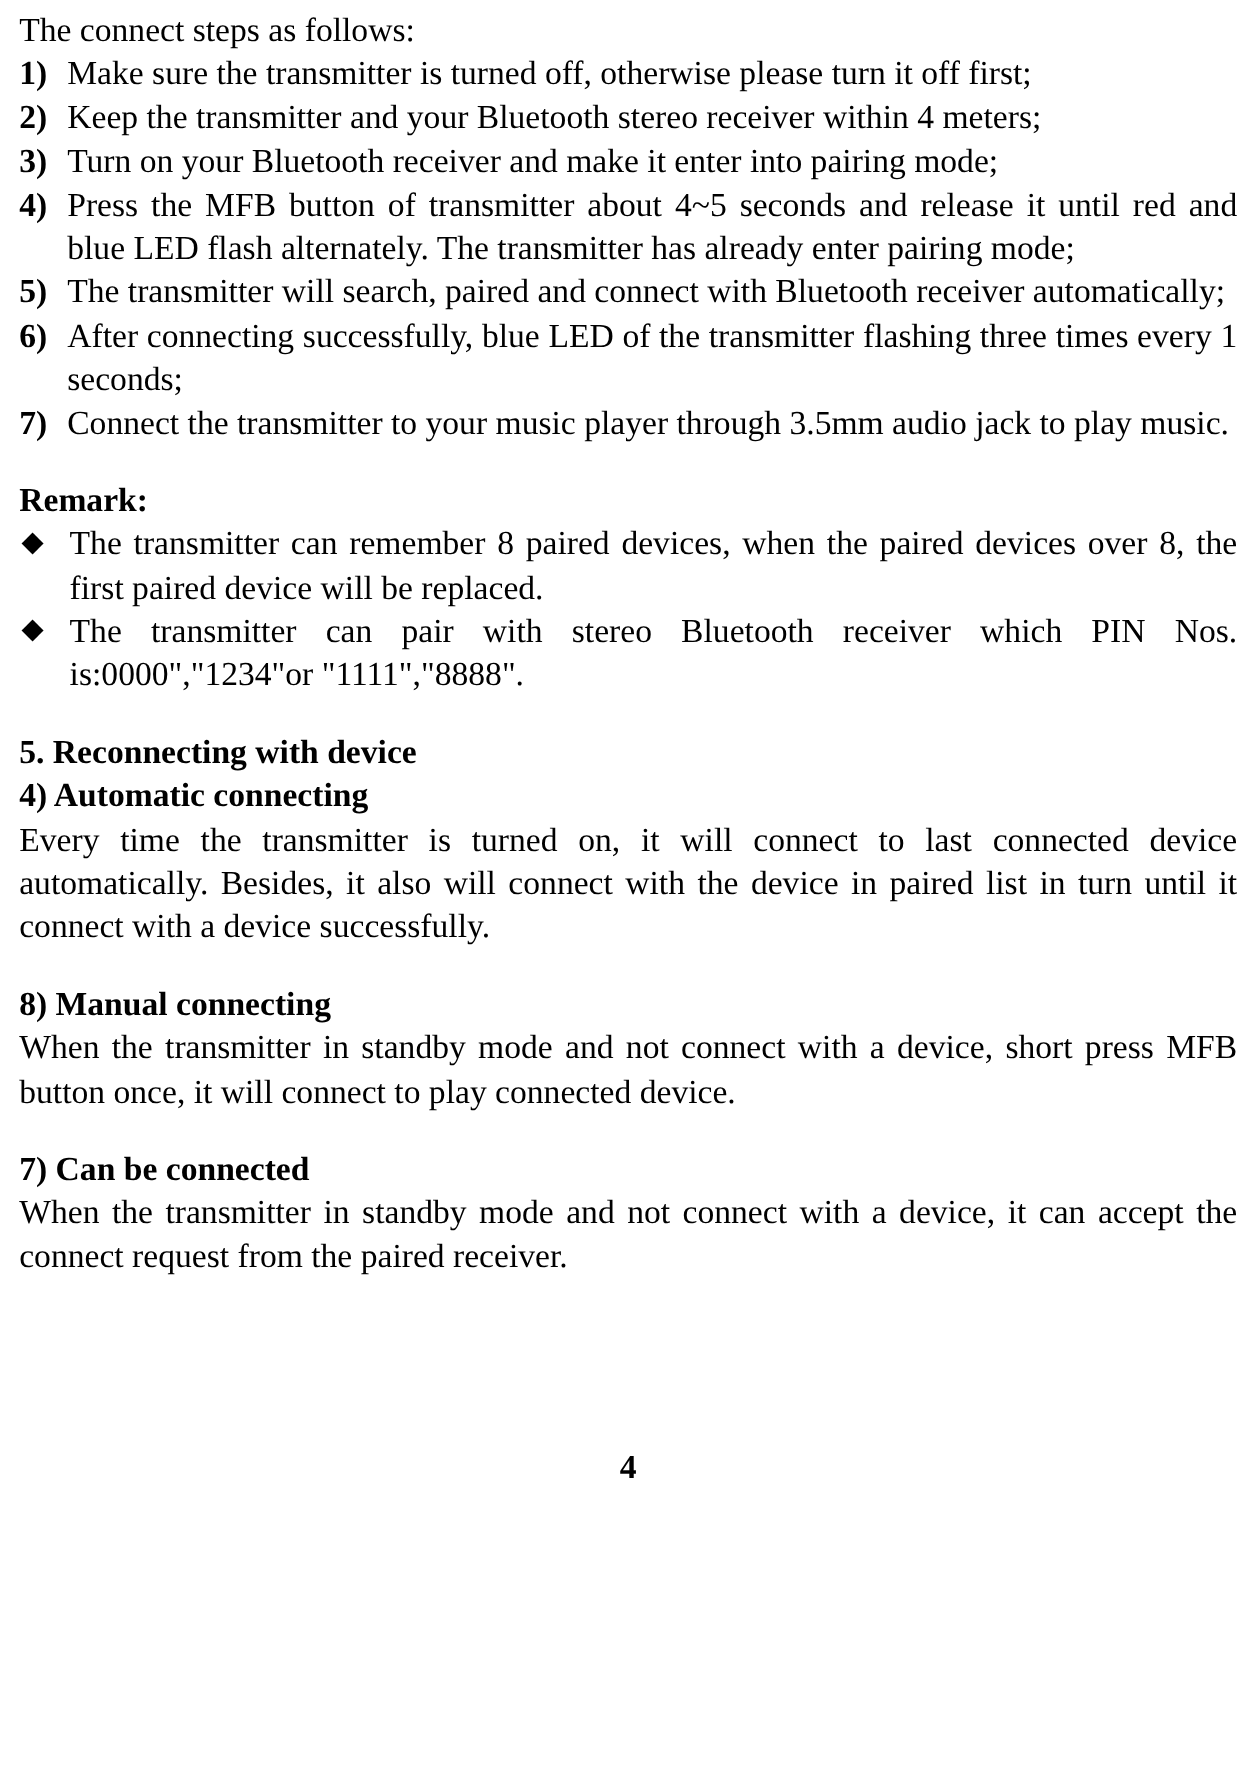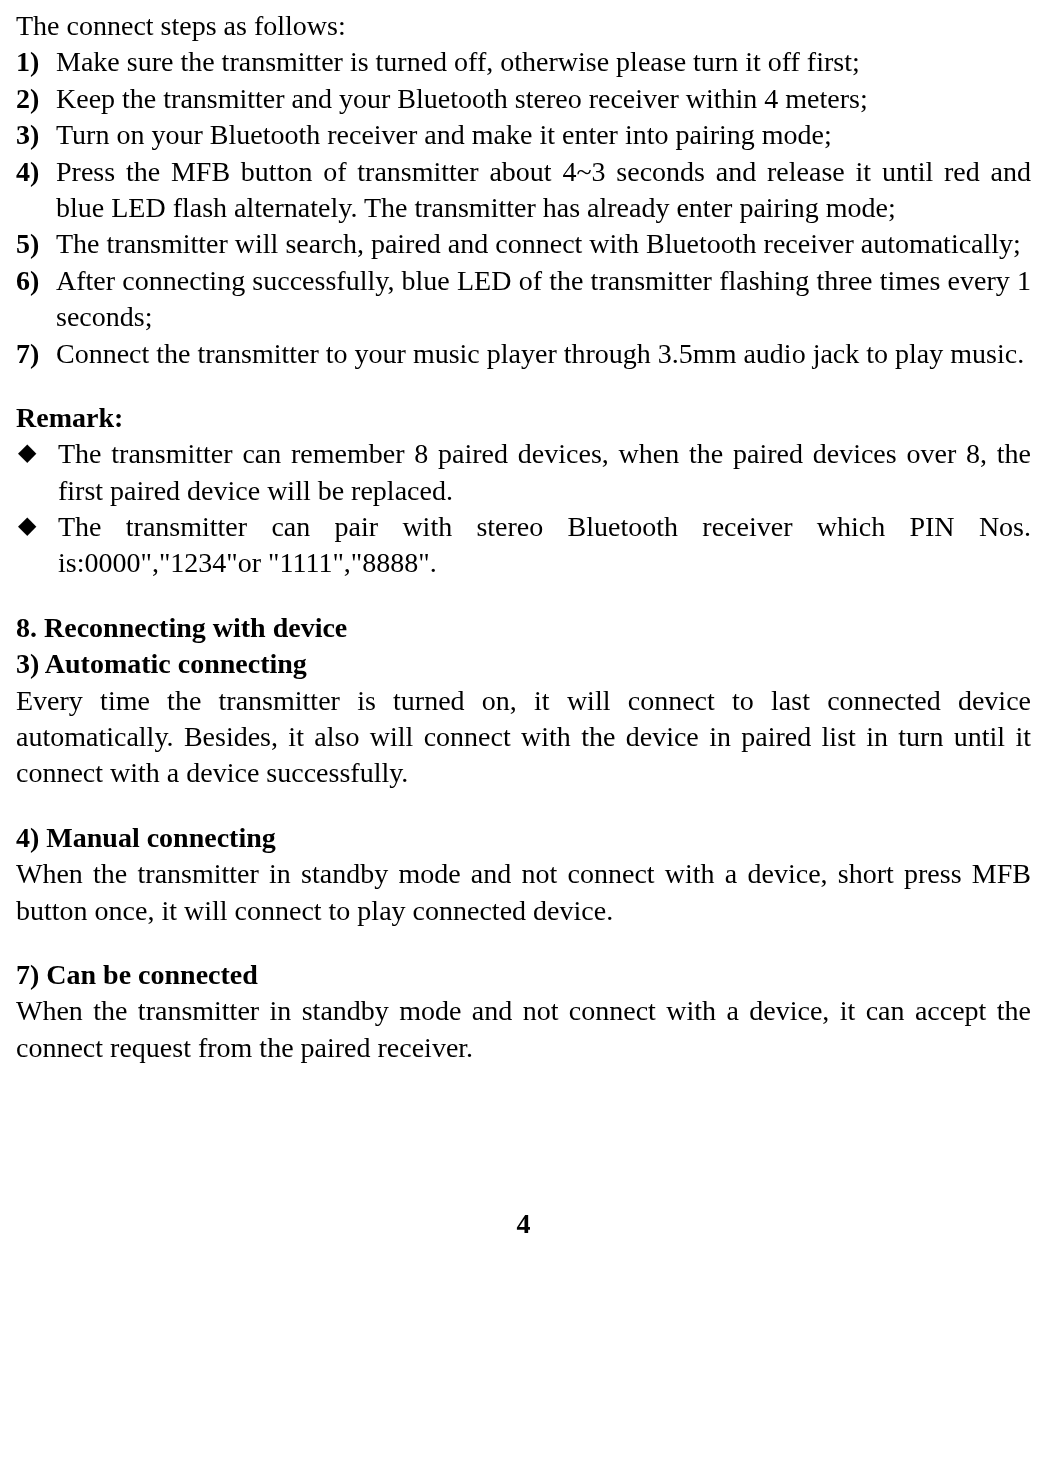--- a/index.html
+++ b/index.html
@@ -92,21 +92,21 @@
   <li class="numbered-item">
     <span class="num">2)</span>
     <span class="txt">Keep the transmitter and your Bluetooth stereo receiver within 4 meters;</span>
   </li>
   <li class="numbered-item">
     <span class="num">3)</span>
     <span class="txt">Turn on your Bluetooth receiver and make it enter into pairing mode;</span>
   </li>
   <li class="numbered-item">
     <span class="num">4)</span>
-    <span class="txt">Press the MFB button of transmitter about 4~3 seconds and release it until red and blue LED flash alternately. The transmitter has already enter pairing mode;</span>
+    <span class="txt">Press the MFB button of transmitter about 4~5 seconds and release it until red and blue LED flash alternately. The transmitter has already enter pairing mode;</span>
   </li>
   <li class="numbered-item">
     <span class="num">5)</span>
     <span class="txt">The transmitter will search, paired and connect with Bluetooth receiver automatically;</span>
   </li>
   <li class="numbered-item">
     <span class="num">6)</span>
     <span class="txt">After connecting successfully, blue LED of the transmitter flashing three times every 1 seconds;</span>
   </li>
   <li class="numbered-item">
@@ -124,27 +124,27 @@
     <span class="txt">The transmitter can remember 8 paired devices, when the paired devices over 8, the first paired device will be replaced.</span>
   </li>
   <li class="bullet-item">
     <span class="diamond">◆</span>
     <span class="txt">The transmitter can pair with stereo Bluetooth receiver which PIN Nos. is:0000","1234"or "1111","8888".</span>
   </li>
 </ul>
 
 <div class="section-gap"></div>
 
-<div class="section-heading">8. Reconnecting with device</div>
-<div class="sub-heading">3) Automatic connecting</div>
+<div class="section-heading">5. Reconnecting with device</div>
+<div class="sub-heading">4) Automatic connecting</div>
 <div class="para">Every time the transmitter is turned on, it will connect to last connected device automatically. Besides, it also will connect with the device in paired list in turn until it connect with a device successfully.</div>
 
 <div class="section-gap"></div>
 
-<div class="sub-heading">4) Manual connecting</div>
+<div class="sub-heading">8) Manual connecting</div>
 <div class="para">
   <span>When the transmitter in standby mode and not connect with a device, short press </span><span class="mfb">MFB</span><span> button once, it will connect to play connected device.</span>
 </div>
 
 <div class="section-gap"></div>
 
 <div class="sub-heading">7) Can be connected</div>
 <div class="para">When the transmitter in standby mode and not connect with a device, it can accept the connect request from the paired receiver.</div>
 
 <div class="page-number">4</div>

